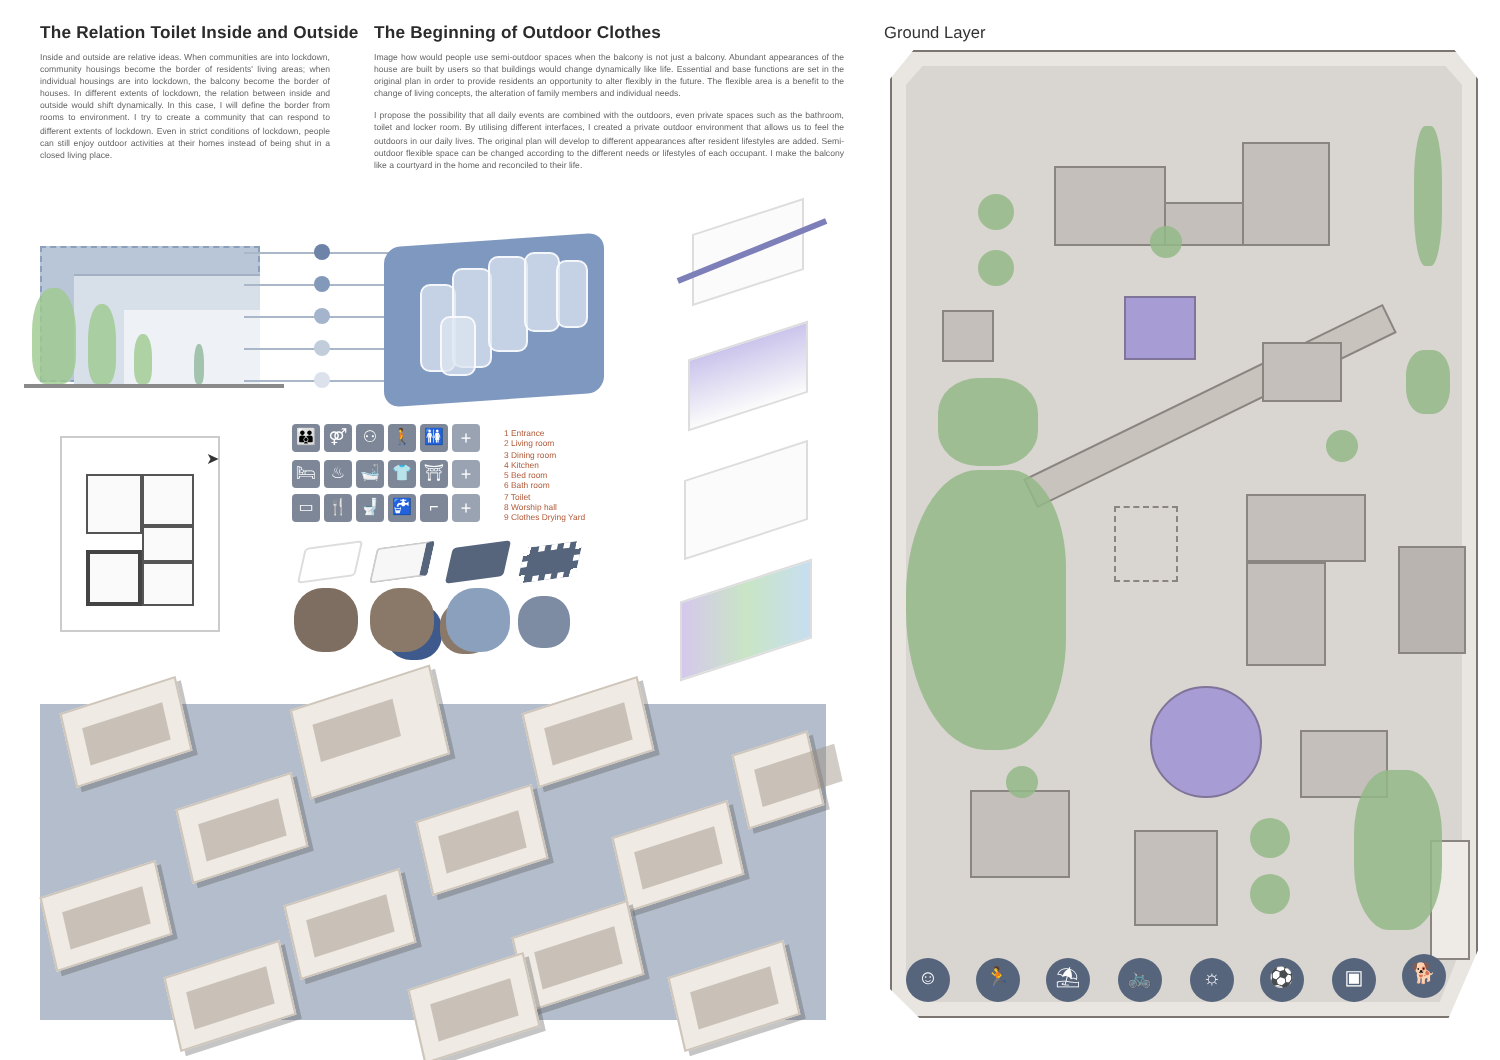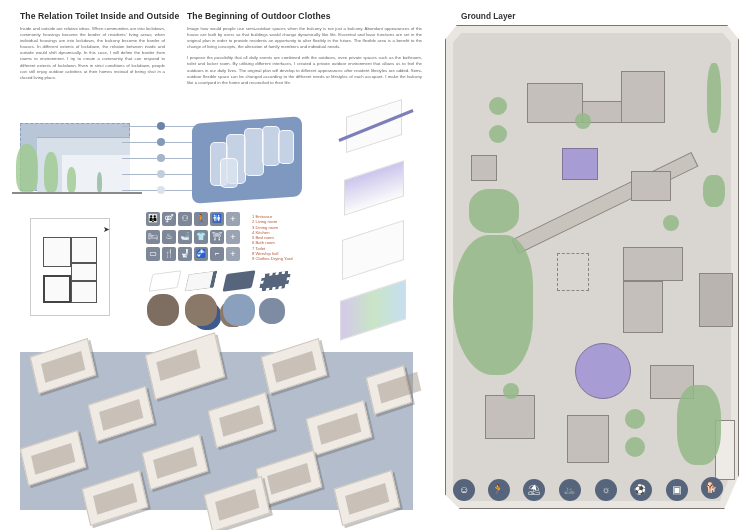--- a/index.html
+++ b/index.html
@@ -60,21 +60,21 @@
   
   #iso-stack { left: 330px; top: 102px; width: 92px; height: 236px; }
   .iso { position:absolute; border:1px solid #ddd; background:#fbfbfb; transform: skewY(-18deg); }
 
   
   #rooms-collage { left: 20px; top: 352px; width: 393px; height: 158px; background:#b4bdcb; }
   .vignette { position:absolute; width:58px; height:40px; background:#efeae4; border:1px solid #cfc6bb; transform: skewY(-18deg) skewX(12deg); box-shadow: 2px 3px 0 rgba(90,90,90,.35); }
   .vignette::after { content:""; position:absolute; left:8px; top:10px; width:40px; height:20px; background:#9c8d80; opacity:.45; }
 
   
-  #gl-title { left: 461px; top: 11px; font-size: 8.3px; font-weight:bold; color:#333; }
+  #gl-title { left: 442px; top: 11px; font-size: 8.3px; font-weight:normal; color:#333; }
   #site { left: 445px; top: 25px; width: 294px; height: 484px; }
   .site-border { position:absolute; inset:0; background:#e9e5e1; border:1.5px solid #7a7570;
     clip-path: polygon(4% 0, 96% 0, 100% 3%, 100% 93%, 95% 100%, 5% 100%, 0 97%, 0 3%); }
   .site-inner { position:absolute; left:8px; top:8px; right:8px; bottom:8px; background:#d9d5d0;
     clip-path: polygon(3% 0, 97% 0, 100% 2%, 100% 94%, 96% 100%, 4% 100%, 0 97%, 0 2%); }
   .blk { position:absolute; background:#c4bfba; border:1px solid #8a8580; }
   .purple { position:absolute; background:#a89cd4; border:1px solid #807499; }
   .green { position:absolute; background:#93b987; border-radius:50%; opacity:.85; }
   .path { position:absolute; background:#c8c3bd; }
   .activity { position:absolute; width:22px; height:22px; border-radius:50%; background:#56657c; color:#fff; font-size:10px; line-height:22px; text-align:center; }

